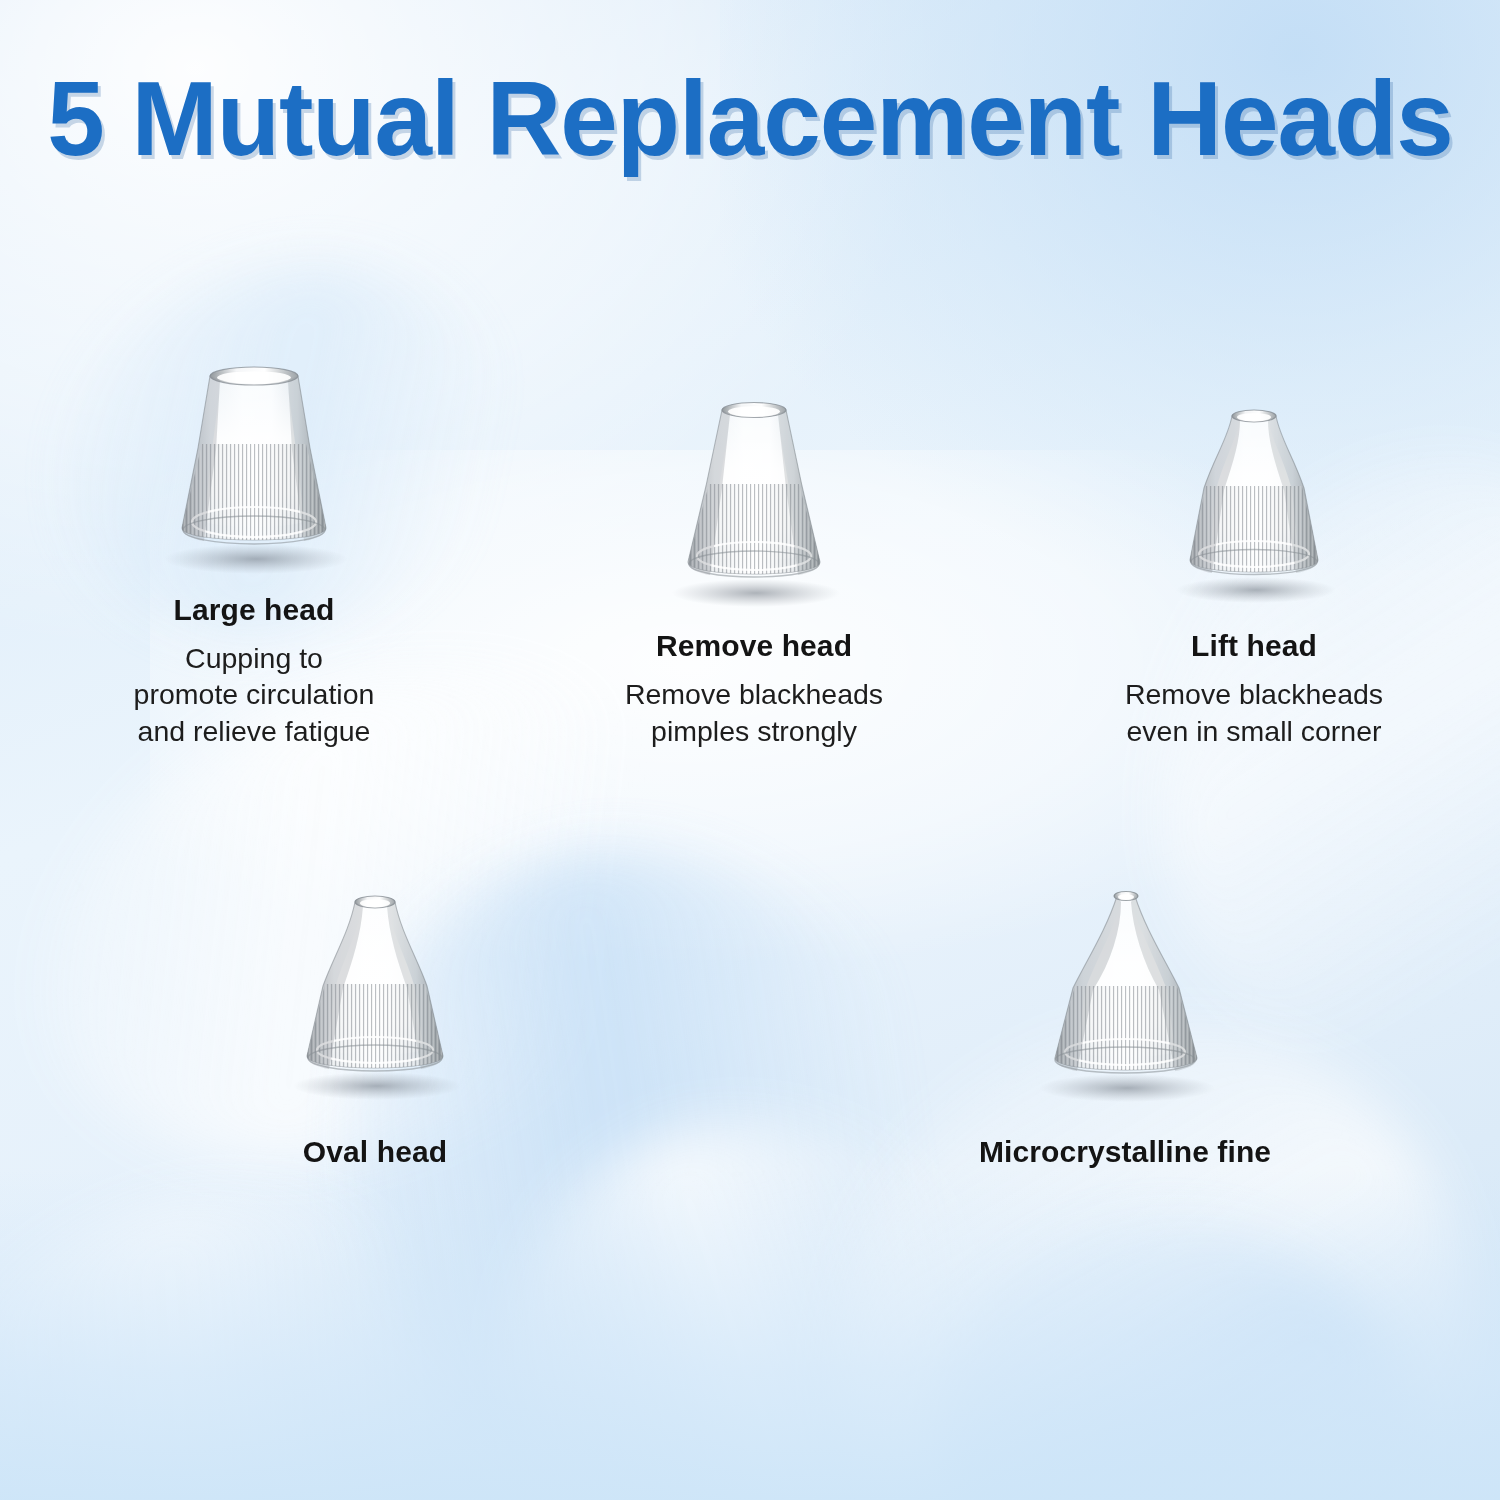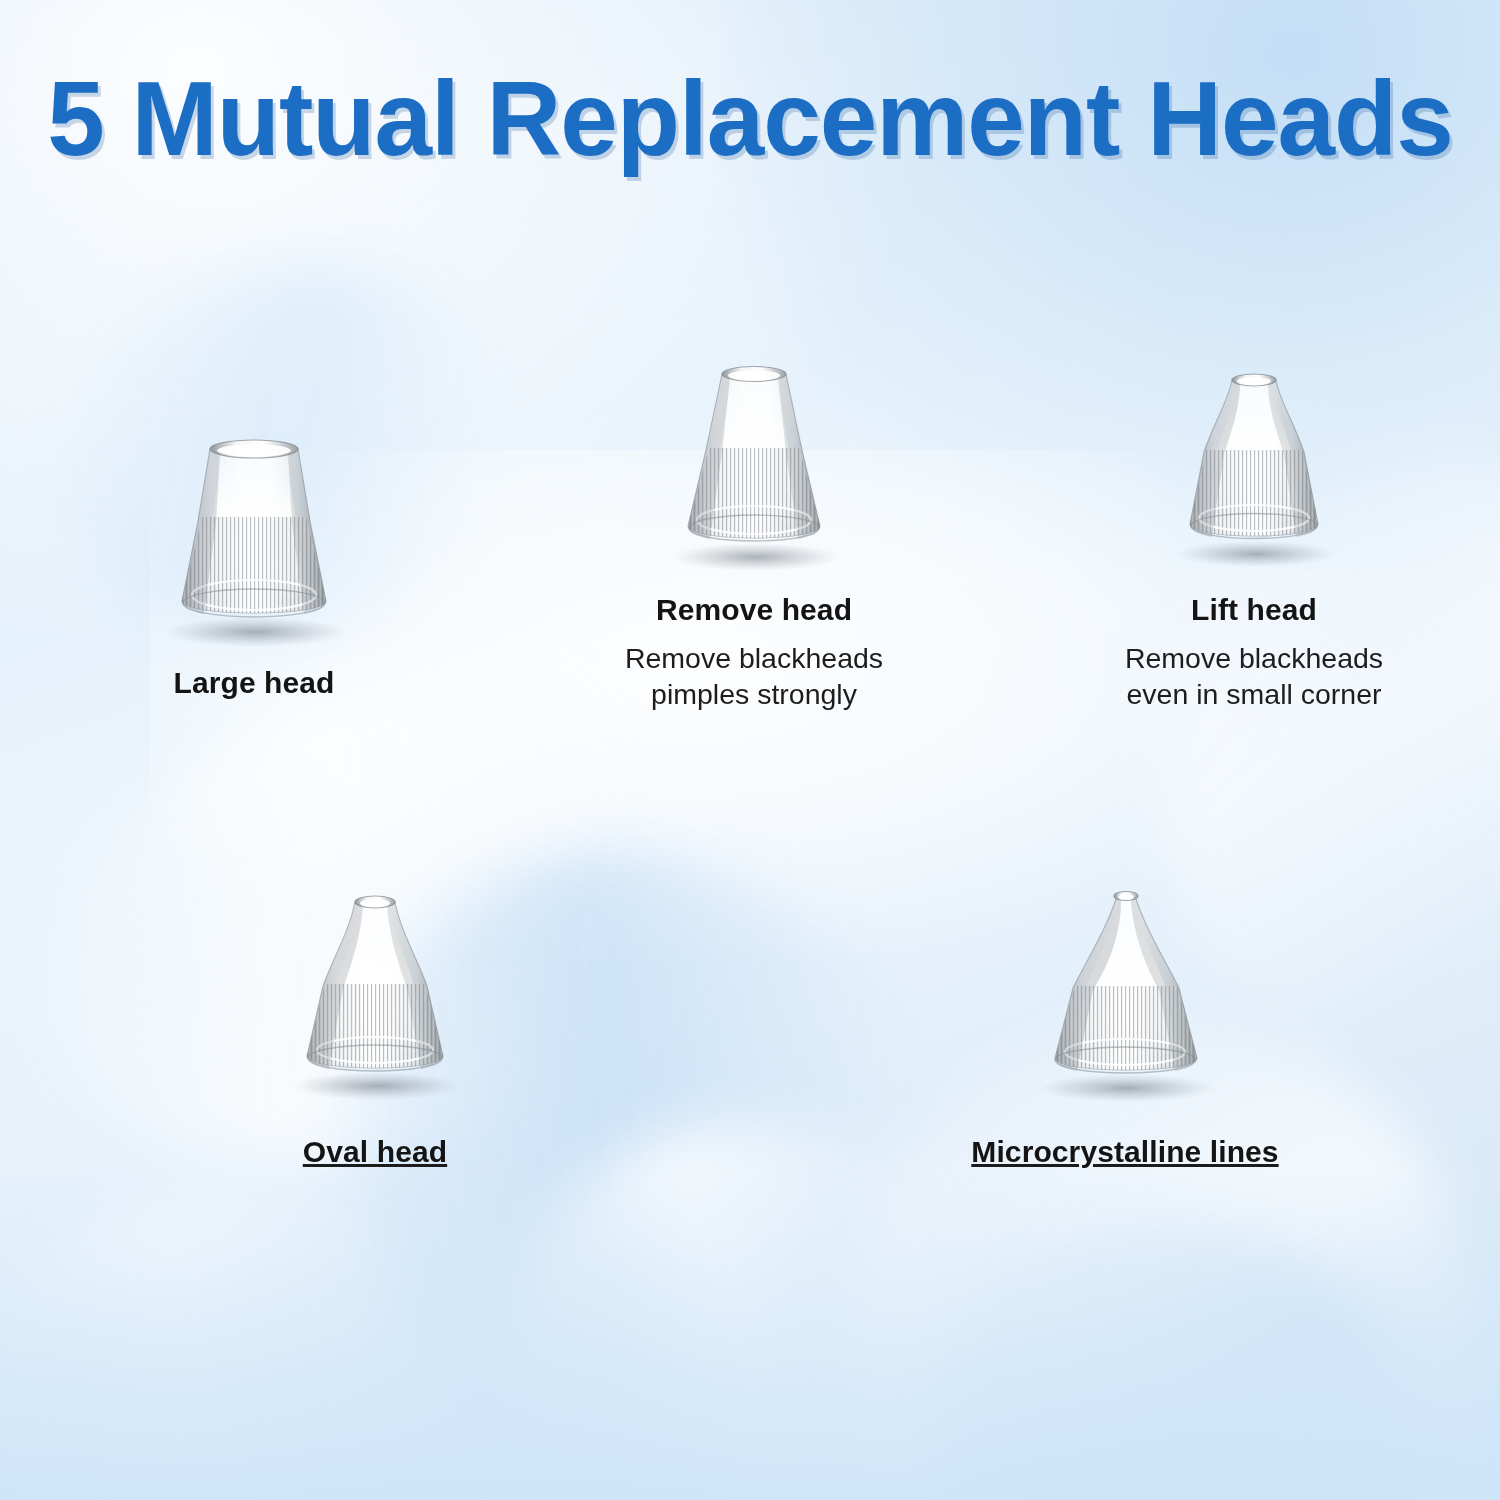--- a/index.html
+++ b/index.html
@@ -138,21 +138,21 @@
     font-size: 28.5px;
     font-weight: normal;
     line-height: 1.28;
     margin: 0;
     color: #1d1d1d;
     white-space: pre-line;
   }
   .r1c1 .caption { margin-top: 12px; }
   .r1c2 .caption { margin-top: 12px; }
   .r1c3 .caption { margin-top: 12px; }
-  .row-2 .caption { margin-top: 22px; text-decoration: underline; }
+  .row-2 .caption { margin-top: 22px; }
   .row-2 .head-name { margin-bottom: 14px; }
 </style>
 </head>
 <body>
 
 <div id="page">
 
   <div class="bg-base"></div>
   <div class="bg-tl"></div>
   <div class="bg-tr"></div>
@@ -230,20 +230,23 @@
 
           <ellipse cx="140" cy="46" rx="44" ry="9" fill="url(#rimFill)" stroke="#7e858b" stroke-width="1.1" stroke-opacity="0.7"></ellipse>
           <ellipse cx="140" cy="47.5" rx="37" ry="6.2" fill="#ffffff" opacity="0.92"></ellipse>
 
           <path d="M96,46 L84,118 L68,198 C68,205 78,209 90,211 L102,120 L106,50 Z" fill="#8d9398" opacity="0.30"></path>
           <path d="M184,46 L196,118 L212,198 C212,205 202,209 190,211 L178,120 L174,50 Z" fill="#8d9398" opacity="0.26"></path>
         </svg>
       </div>
       <div class="caption">
         <div class="head-name">Large head</div>
+        <div class="head-desc">Cupping to
+promote circulation
+and relieve fatigue</div>
       </div>
     </div>
 
     <div class="cell r1c2">
       <div class="head-stage">
         <svg viewBox="0 0 280 250">
           <ellipse cx="142" cy="227" rx="84" ry="14" fill="url(#shadowFill)"></ellipse>
           <path d="M108,44 C108,38 172,38 172,44 L188,120 L206,196 C206,212 74,212 74,196 L92,120 Z" fill="url(#bodyFill)" stroke="#7e858b" stroke-width="1.1" stroke-opacity="0.55"></path>
           <path d="M117,48 C117,44 163,44 163,48 L175,122 L184,188 C184,197 96,197 96,188 L105,122 Z" fill="url(#glossFill)"></path>
           <path d="M95,118 L185,118 L206,196 C206,212 74,212 74,196 Z" fill="url(#skirtFill)"></path>
@@ -320,20 +323,20 @@
           <path d="M90,124 L192,124 L212,196 C212,212 70,212 70,196 Z" fill="url(#ribs)" opacity="0.9"></path>
           <ellipse cx="140" cy="190" rx="60" ry="13" fill="none" stroke="#ffffff" stroke-width="2.2" stroke-opacity="0.85"></ellipse>
           <ellipse cx="140" cy="198" rx="70" ry="13" fill="none" stroke="#878e94" stroke-width="1.4" stroke-opacity="0.55"></ellipse>
           <ellipse cx="141" cy="34" rx="12" ry="4.5" fill="url(#rimFill)" stroke="#7e858b" stroke-width="1.1" stroke-opacity="0.75"></ellipse>
           <ellipse cx="141" cy="35" rx="8" ry="2.8" fill="#ffffff" opacity="0.92"></ellipse>
           <path d="M132,34 C122,66 102,98 88,126 L70,196 C70,203 80,207 92,209 L108,128 C126,100 136,68 136,40 Z" fill="#8d9398" opacity="0.32"></path>
           <path d="M150,34 C160,66 180,98 194,126 L212,196 C212,203 202,207 190,209 L174,128 C158,100 148,68 146,40 Z" fill="#8d9398" opacity="0.28"></path>
         </svg>
       </div>
       <div class="caption">
-        <div class="head-name">Microcrystalline lines</div>
+        <div class="head-name">Microcrystalline fine</div>
       </div>
     </div>
   </div>
 
   <div class="title">5 Mutual Replacement Heads</div>
 
 </div>
 
 </body></html>

